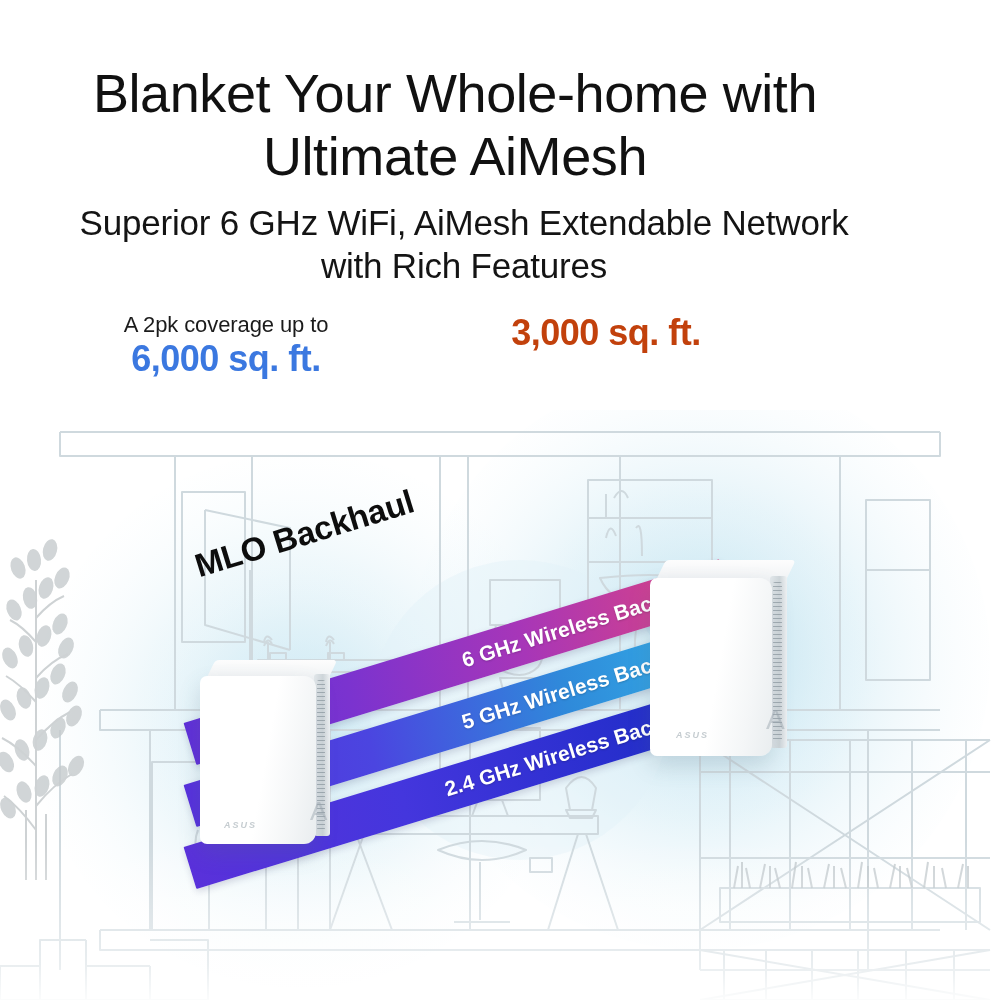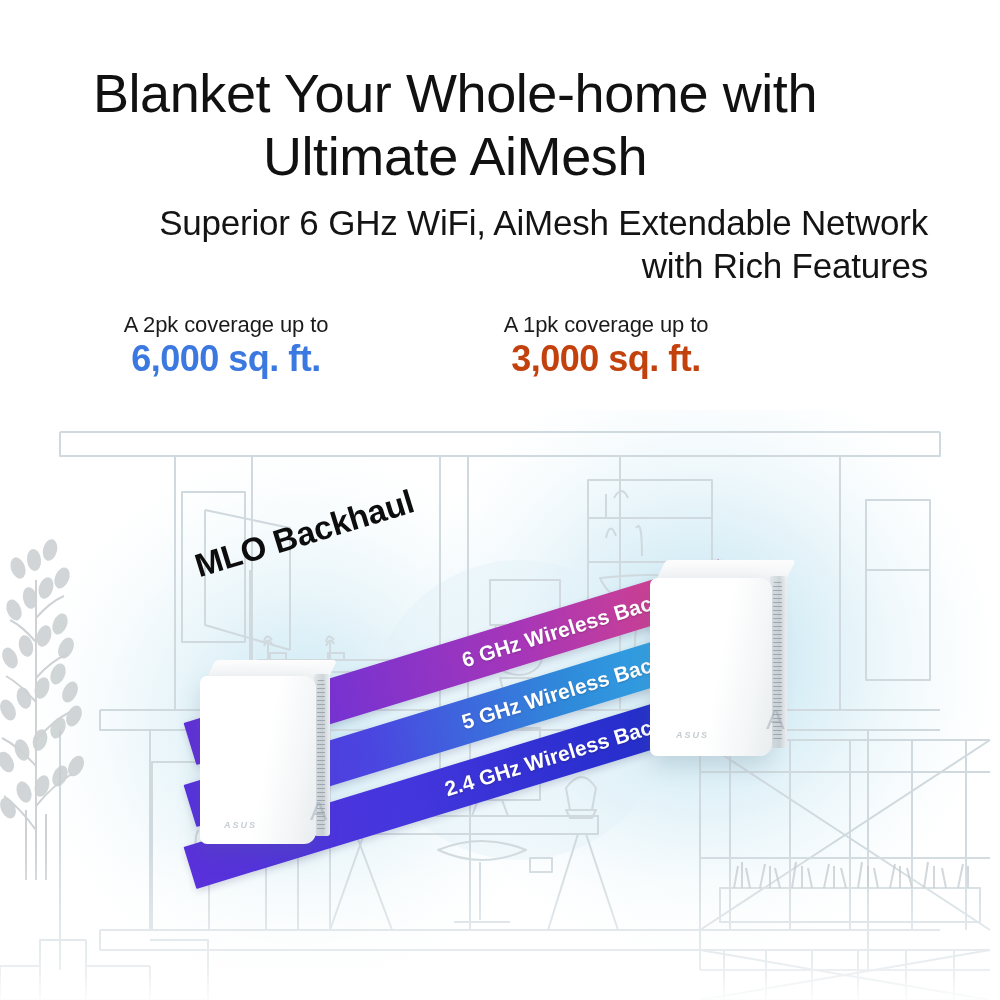--- a/index.html
+++ b/index.html
@@ -31,21 +31,21 @@
     color: #111111;
     letter-spacing: -0.4px;
     white-space: pre-line;
     z-index: 40;
   }
   .subhead {
     position: absolute;
     top: 202px;
     left: 0;
     width: 928px;
-    text-align: right;
+    text-align: center;
     font-size: 35px;
     line-height: 1.22;
     font-weight: 400;
     color: #141414;
     letter-spacing: -0.2px;
     white-space: pre-line;
     z-index: 40;
   }
 
   
@@ -364,21 +364,20 @@
 Ultimate AiMesh</div>
   <div class="subhead">Superior 6 GHz WiFi, AiMesh Extendable Network
 with Rich Features</div>
 
   <div class="stats">
     <div class="stat">
       <span class="stat-label">A 2pk coverage up to</span>
       <span class="stat-value" style="color:#3b78e0">6,000 sq. ft.</span>
     </div>
     <div class="stat">
-      <span class="stat-label">A 1pk coverage up to</span>
       <span class="stat-value" style="color:#c2410c">3,000 sq. ft.</span>
     </div>
   </div>
 
   <div id="bands">
     <div class="band" id="band-6">
       <span class="band-text">6 GHz Wireless Backhaul</span>
     </div>
     <div class="band" id="band-5">
       <span class="band-text">5 GHz Wireless Backhaul</span>

